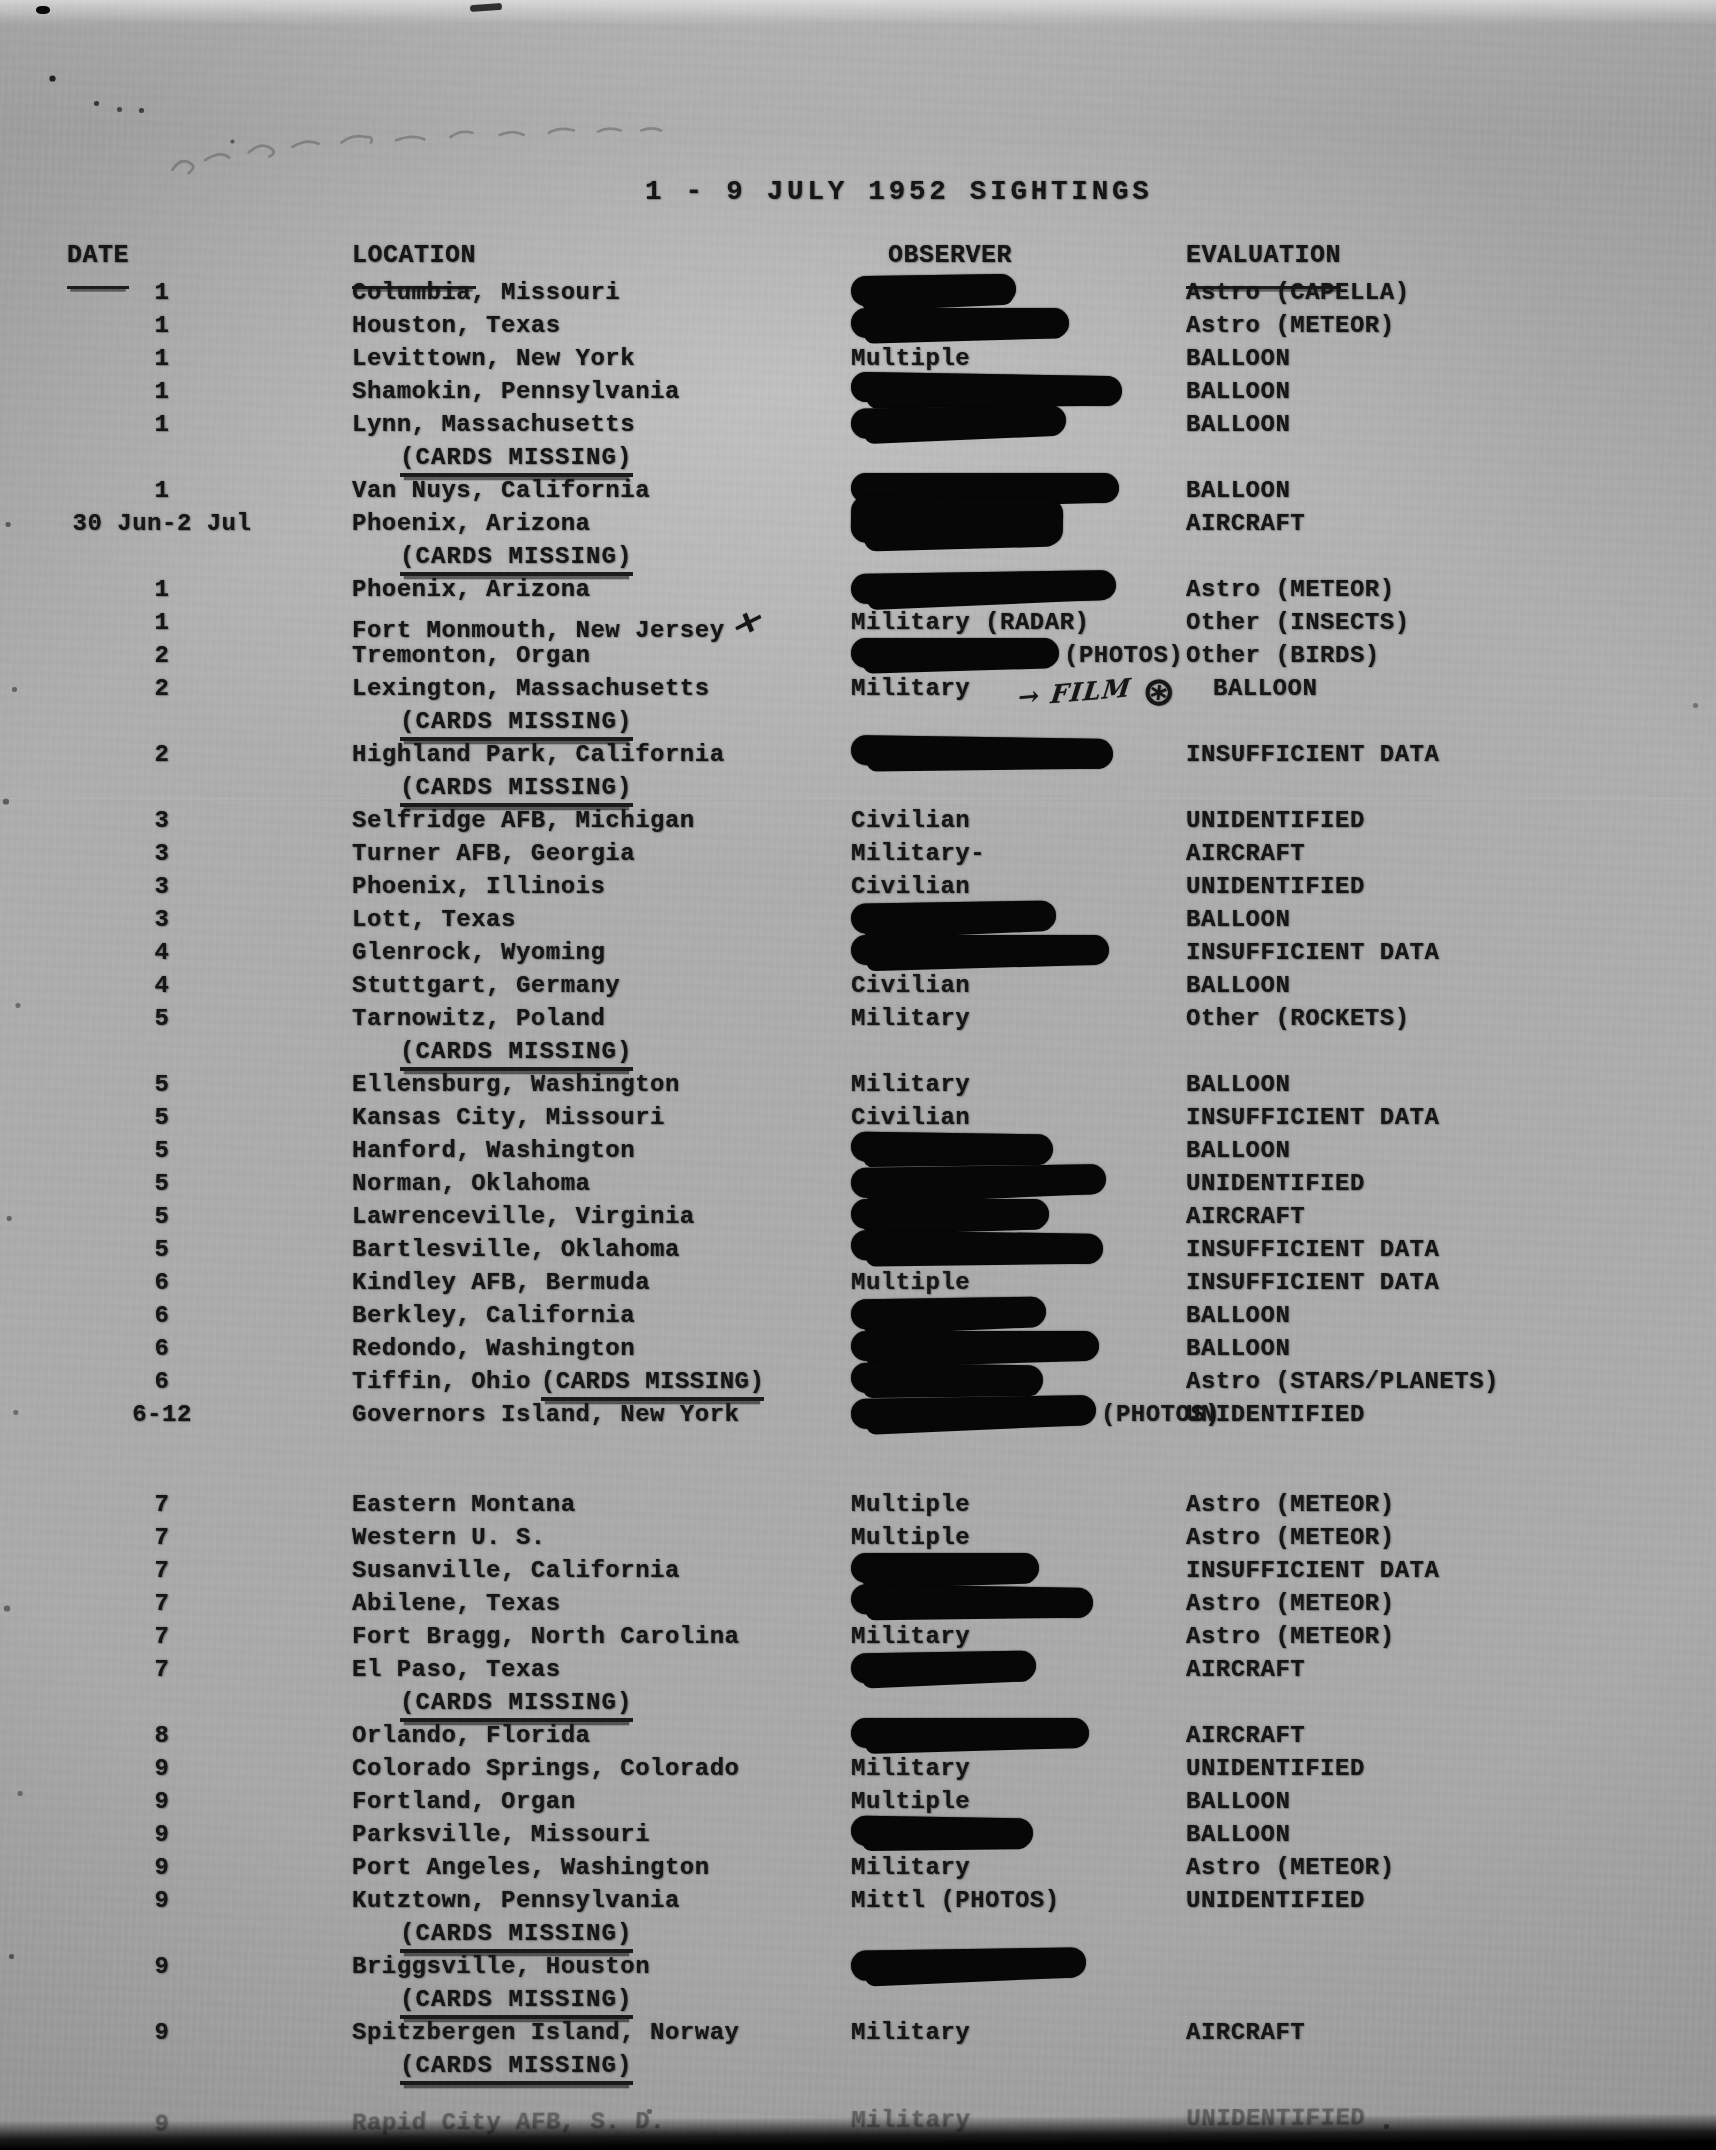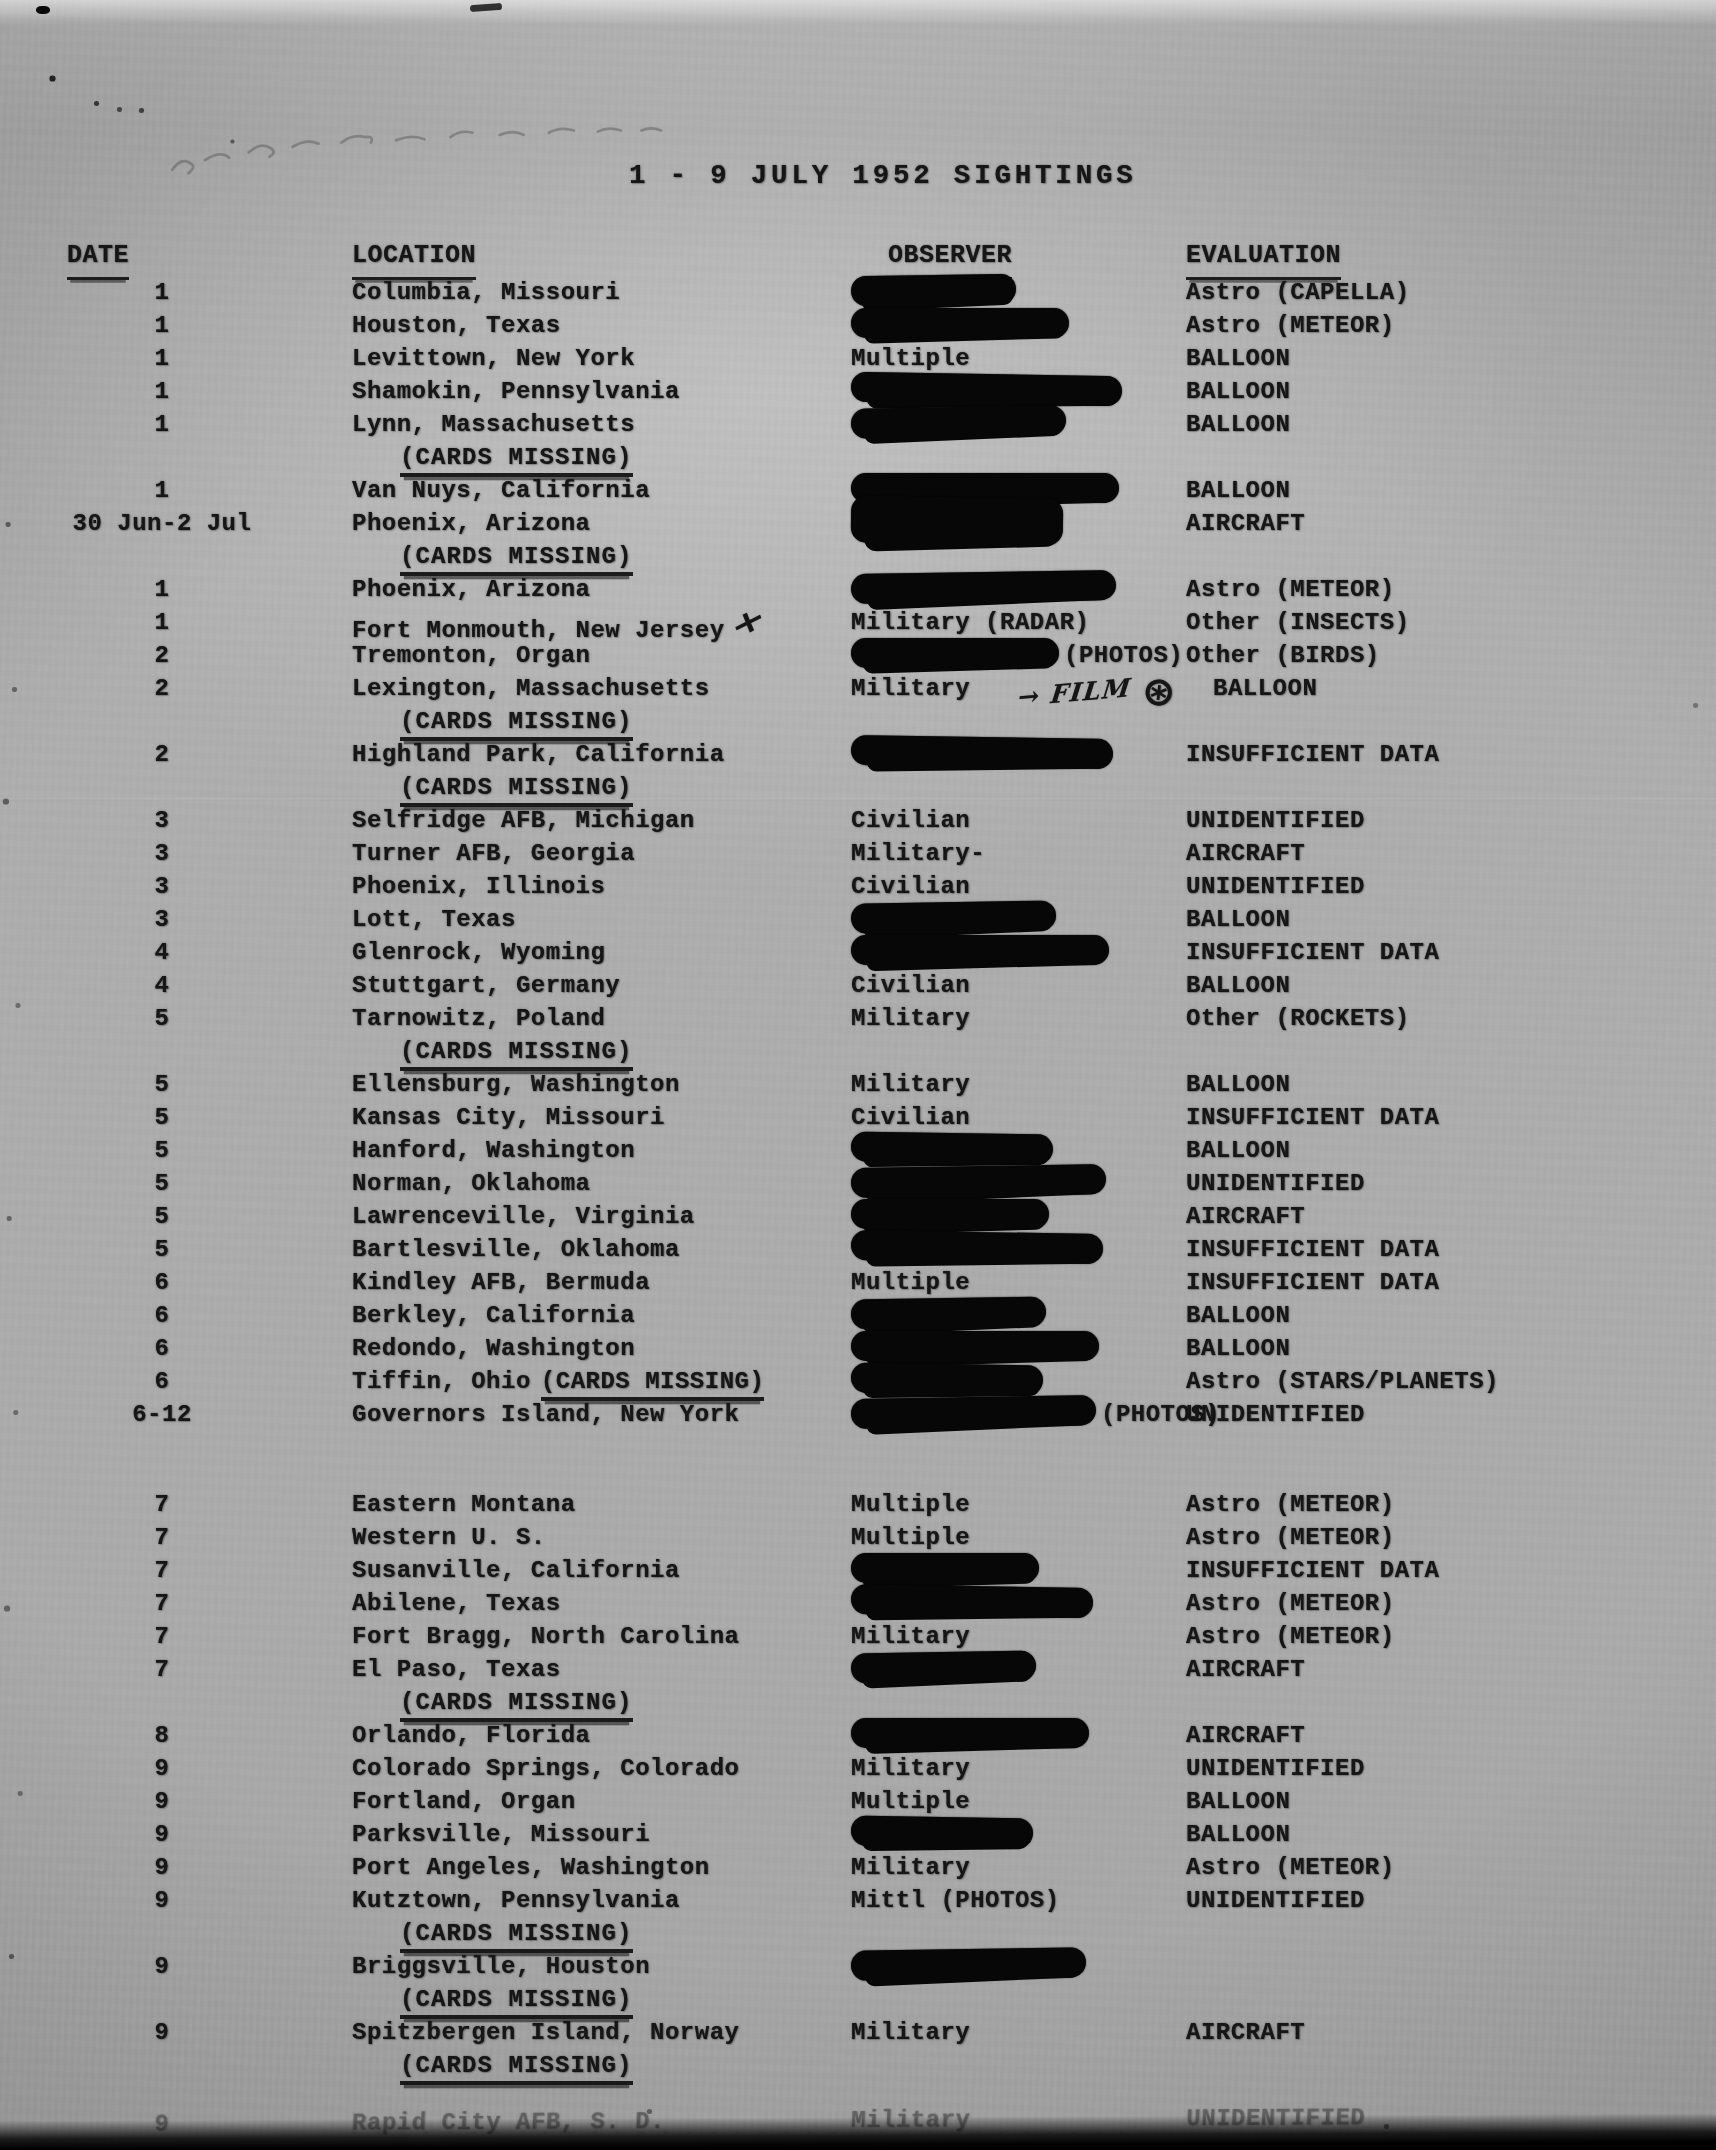--- a/index.html
+++ b/index.html
@@ -21,27 +21,27 @@
       repeating-linear-gradient(2deg, rgba(0,0,0,.013) 0 6px, rgba(255,255,255,.016) 6px 12.6px);}
   .crease{position:absolute;left:0;width:100%;height:3.3px;background:linear-gradient(180deg,rgba(255,255,255,.25),rgba(0,0,0,.08));opacity:.35;}
 
   .ink{
     font-weight:700;
     text-shadow:0 0 1.1px rgba(15,15,15,.6),0 0 3.8px rgba(15,15,15,.16),1.1px 0.5px 1.1px rgba(15,15,15,.22);
     letter-spacing:0.5px;
     white-space:nowrap;
   }
   .title{
-    position:absolute;left:629px;top:160px;margin:0;
+    position:absolute;left:629px;top:160px;margin:16px;
     font-size:27.5px;letter-spacing:3.8px;
   }
   .thead span{position:absolute;top:241px;font-size:25px;
     border-bottom:3.8px solid rgba(16,16,16,.92);
     box-shadow:0 6px 0 -3.3px rgba(16,16,16,.5);
-    padding-bottom:7px;}
+    padding-bottom:16px;}
   .h-date{left:67px;}
   .h-loc{left:352px;}
   .h-obs{left:888px;}
   .h-eval{left:1186px;}
 
   .rows{position:absolute;left:0;top:279px;width:100%;}
   .row{position:relative;height:33px;font-size:24px;}
   .row.gap{height:57px;}
   .c-date{position:absolute;left:0;width:324px;text-align:center;}
   .c-loc{position:absolute;left:352px;}

